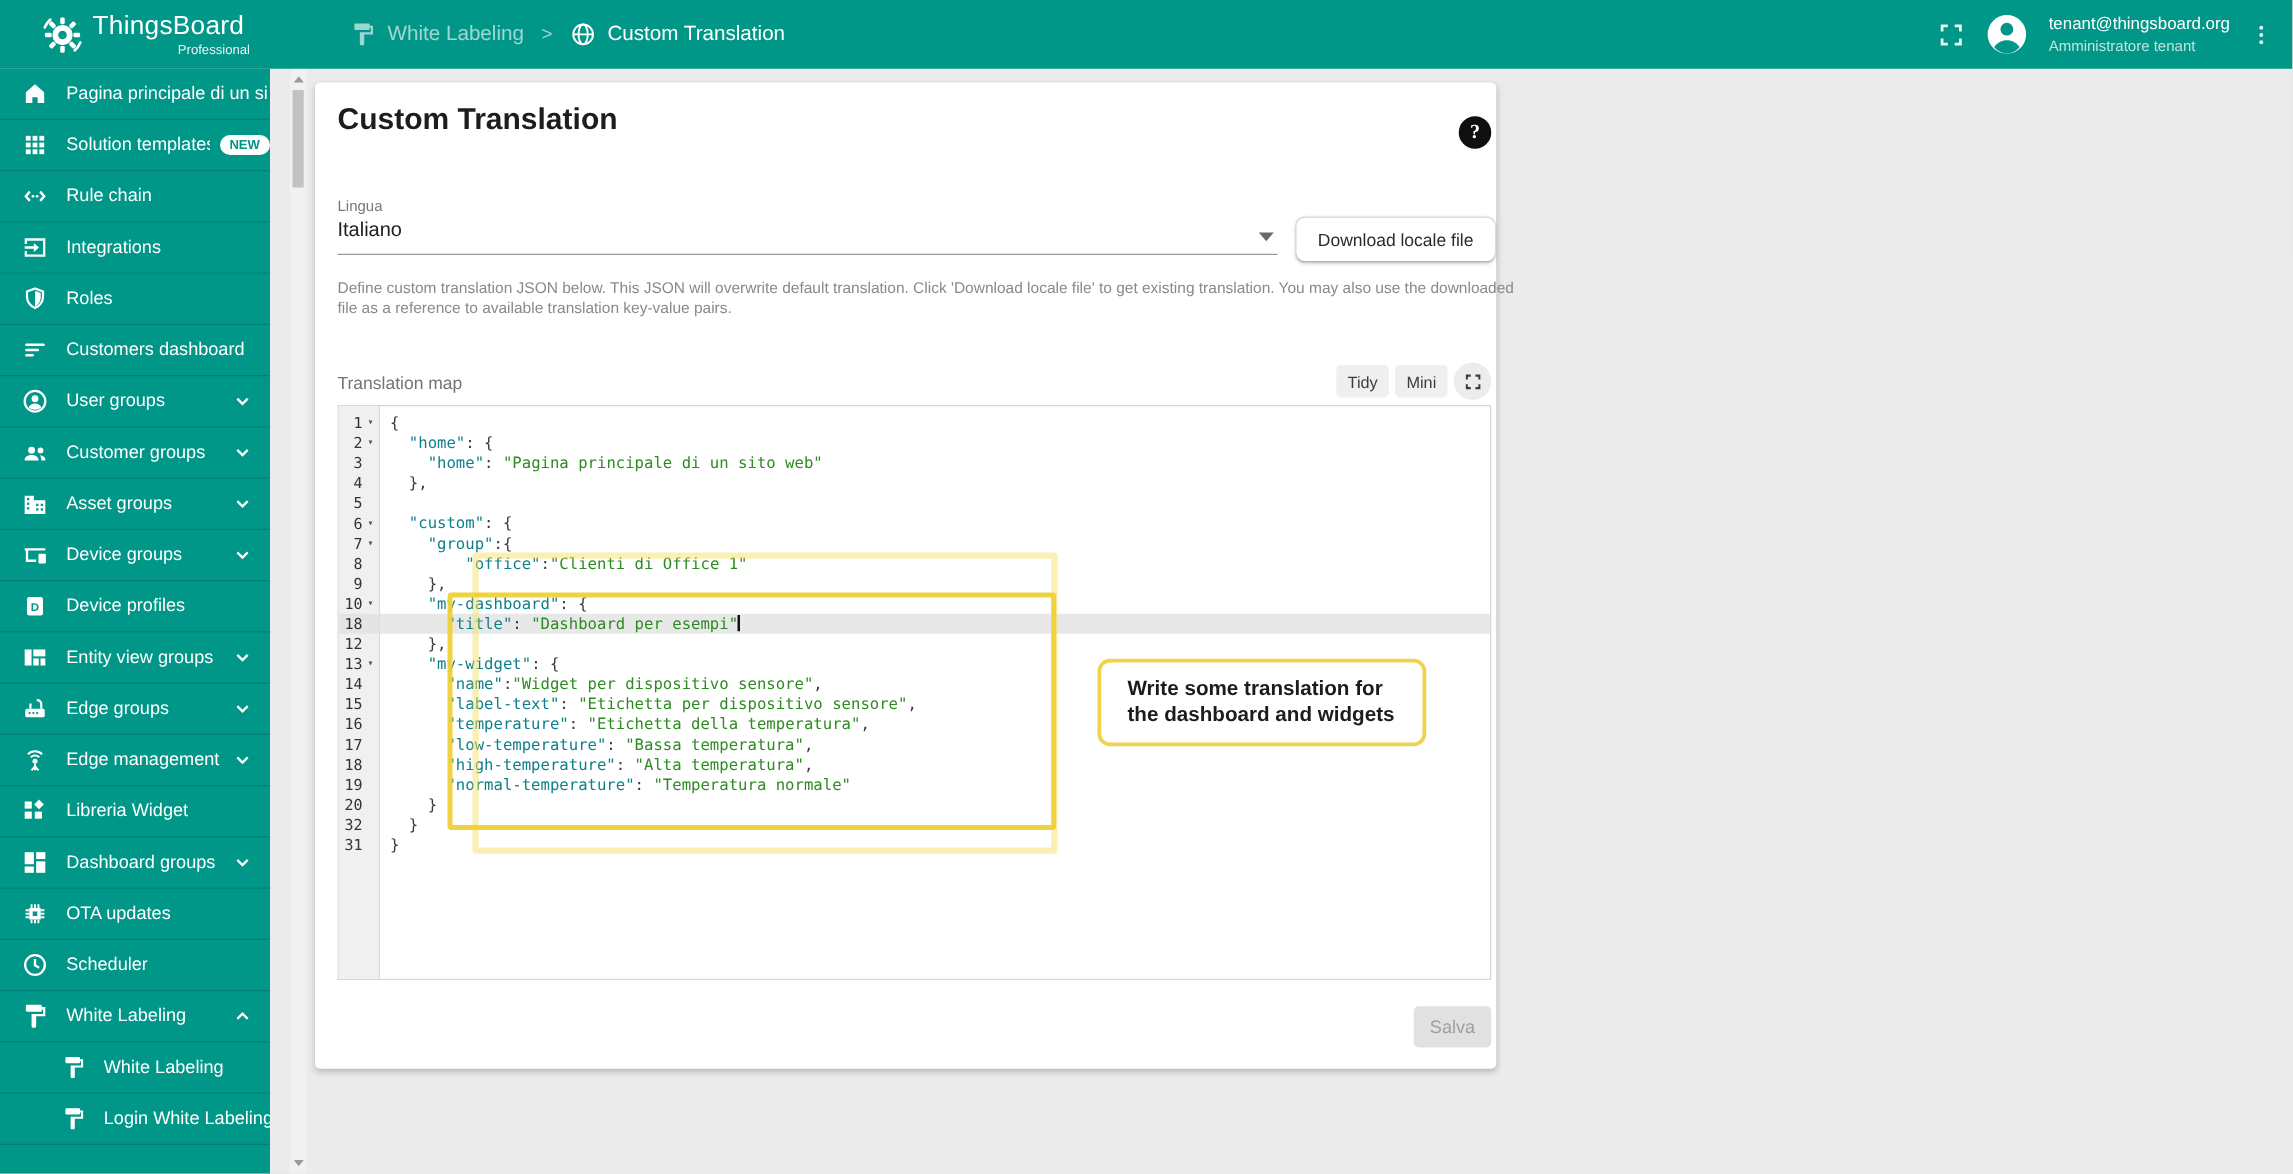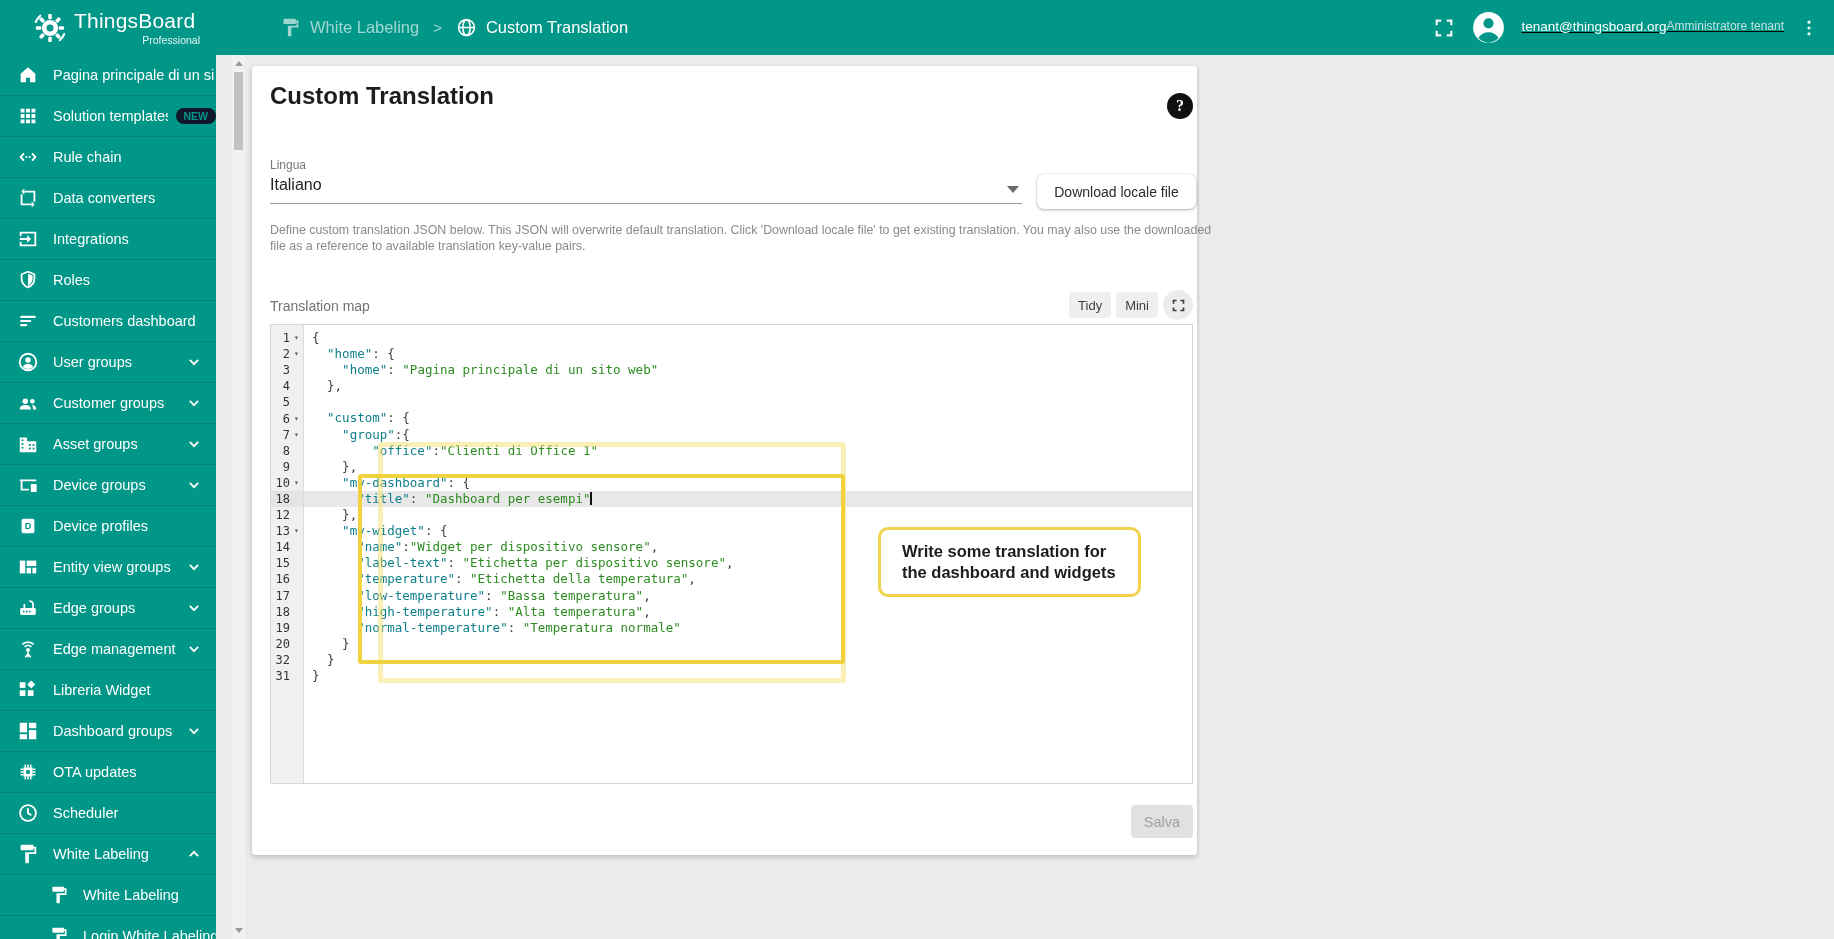--- a/index.html
+++ b/index.html
@@ -15,32 +15,32 @@
   .breadcrumb { display:flex; align-items:center; margin-left:48px; }
   .crumb { display:flex; align-items:center; gap:9px; }
   .crumb .cicon { width:21px; height:21px; display:flex; }
   .crumb-1 { color:rgba(255,255,255,.62); }
   .crumb-2 { color:#fff; }
   .crumb-label { font-size:16.5px; }
   .crumb-sep { color:rgba(255,255,255,.62); font-size:15px; margin:0 14px; }
   .header-right { margin-left:auto; display:flex; align-items:center; gap:15px; padding-right:15px; }
   .icon-btn { background:none; border:none; cursor:pointer; display:flex; align-items:center; color:rgba(255,255,255,.92); }
   .avatar { width:37px; height:37px; }
-  .user-block { display:flex; flex-direction:row; line-height:1.35;text-decoration:underline; }
+  .user-block { display:flex; flex-direction:column; line-height:1.35; }
   .user-email { font-size:13.5px; color:#fff; }
   .user-role { font-size:12px; color:rgba(255,255,255,.75); }
 
   
   .sidebar { position:absolute; top:55px; left:0; width:216px; bottom:0; background:#009688; overflow:hidden; z-index:20; }
   .nav-item { display:flex; align-items:center; height:41px; padding-left:17px; border-bottom:1px solid rgba(0,0,0,.14); cursor:pointer; }
   .nav-item.sub { padding-left:49px; }
   .nav-icon { width:22px; height:22px; flex:none; display:flex; }
   .nav-item.sub .nav-icon { width:20px; height:20px; }
   .nav-label { color:#fff; font-size:14.5px; margin-left:14px; white-space:nowrap; overflow:hidden; }
-  .badge { background:#0f172a; color:#009688; font-size:10.5px; font-weight:bold; border-radius:9px; padding:2px 8px; margin-left:8px; }
+  .badge { background:#ffffff; color:#009688; font-size:10.5px; font-weight:bold; border-radius:9px; padding:2px 8px; margin-left:8px; }
   .chev { margin-left:auto; margin-right:12px; width:20px; height:20px; display:flex; }
   
   .side-scroll { position:absolute; top:55px; left:232px; width:13px; bottom:0; background:#f1f1f1; z-index:25; }
   .scroll-arrow { position:absolute; left:3px; width:0; height:0; border-left:4px solid transparent; border-right:4px solid transparent; }
   .scroll-arrow.up { top:6px; border-bottom:5px solid #9a9a9a; }
   .scroll-arrow.down { bottom:6px; border-top:5px solid #9a9a9a; }
   .scroll-thumb { position:absolute; left:2px; top:17px; width:9px; height:78px; background:#c2c2c2; }
 
   
   .main { position:absolute; top:55px; left:245px; right:0; bottom:0; background:#ebebeb; }
@@ -195,35 +195,20 @@
             <g fill="none" stroke="#fff" stroke-width="2.1">
               <path d="M7.5 8 4 12l3.5 4M16.5 8 20 12l-3.5 4"></path>
             </g>
             <g fill="#fff">
               <circle cx="10.2" cy="12" r="1.2"></circle>
               <circle cx="13.8" cy="12" r="1.2"></circle>
             </g>
           </svg>
         </span>
         <span class="nav-label">Rule chain</span>
-      </div>
-      <div class="nav-item">
-        <span class="nav-icon">
-          <svg viewBox="0 0 24 24" width="100%" height="100%">
-            <g fill="none" stroke="#fff" stroke-width="2">
-              <path d="M8 5h11v11"></path>
-              <path d="M5 8v11h11"></path>
-            </g>
-            <g fill="#fff">
-              <path d="M8 1.6 4.8 5 8 8.4z"></path>
-              <path d="M16 22.4 19.2 19 16 15.6z"></path>
-            </g>
-          </svg>
-        </span>
-        <span class="nav-label">Data converters</span>
       </div>
       <div class="nav-item">
         <span class="nav-icon">
           <svg viewBox="0 0 24 24" width="100%" height="100%">
             <path fill="#fff" d="M3 4v5h2V6h14v12H5v-3H3v5h18V4z"></path>
             <path fill="#fff" d="M11 8v3H3v2h8v3l4.5-4z"></path>
           </svg>
         </span>
         <span class="nav-label">Integrations</span>
       </div>

